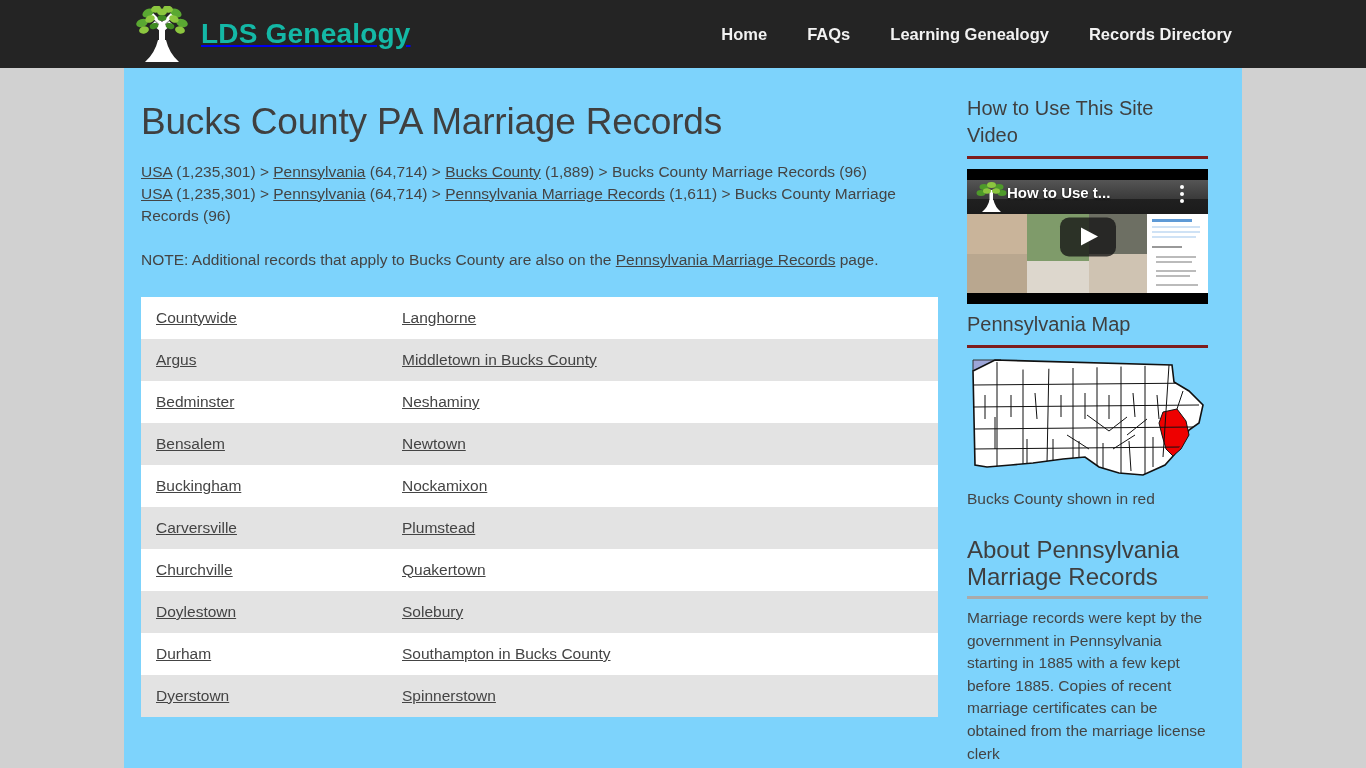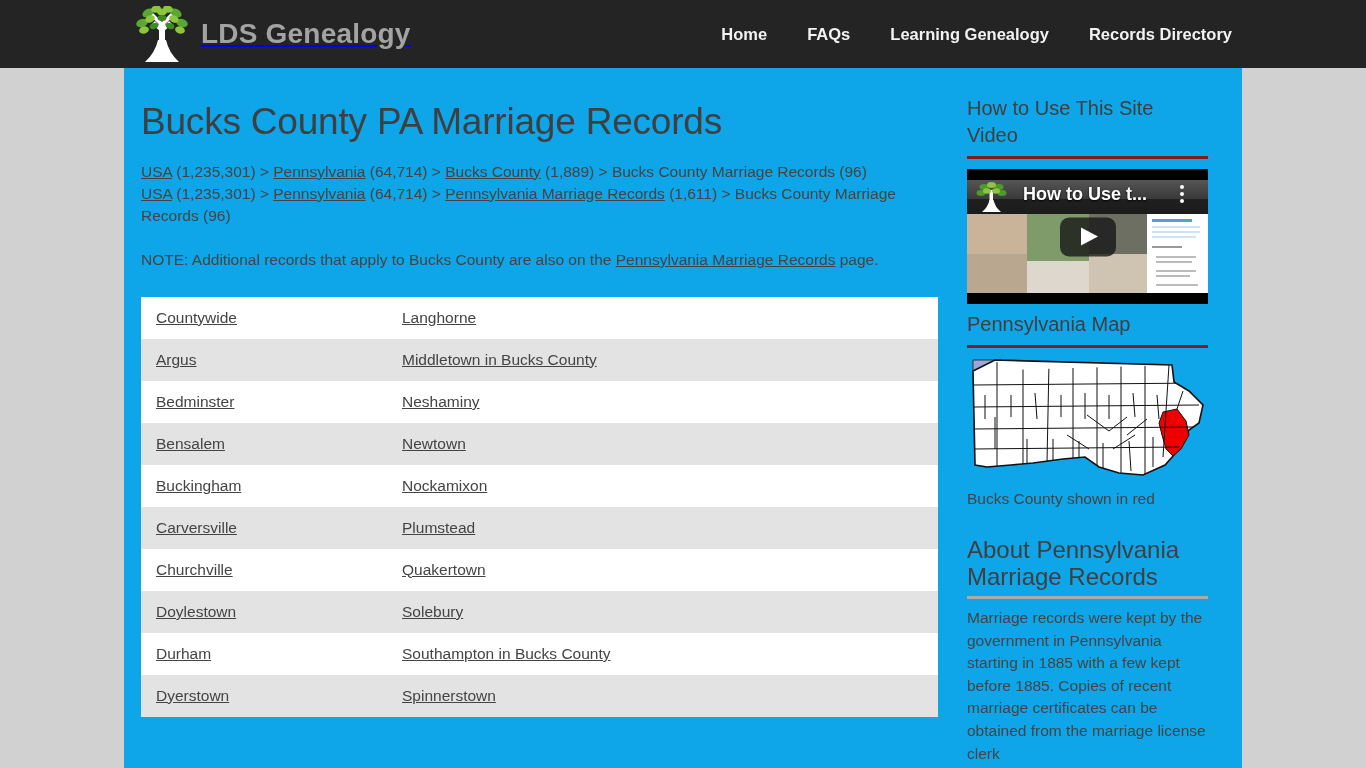--- a/index.html
+++ b/index.html
@@ -20,21 +20,21 @@
     display: flex; align-items: center;
     z-index: 20;
   }
   .brand {
     position: absolute; left: 131px; top: 6px;
     display: flex; align-items: center; gap: 8px;
     height: 56px;
   }
   .brand-logo { width: 62px; height: 56px; display:block; }
   .brand-name {
-    color: #a3a3a3;
+    color: #14b8a6;
     font-size: 28px;
     font-weight: bold;
     letter-spacing: .2px;
     white-space: nowrap;
   }
   .mainnav {
     position: absolute; right: 114px; top: 0;
     height: 68px;
     display: flex; align-items: center; gap: 0px;
   }
@@ -44,21 +44,21 @@
     font-size: 16.5px;
     font-weight: bold;
     padding: 0 20px;
     white-space: nowrap;
   }
 
   
   .page {
     position: absolute; top: 68px; left: 124px;
     width: 1118px; height: 700px;
-    background: #0ea5e9;
+    background: #7dd3fc;
     overflow: hidden;
   }
 
   .content {
     position: absolute; left: 17px; top: 0;
     width: 800px;
   }
 
   h1.page-title {
     margin: 34px 0 18px 0;
@@ -139,22 +139,22 @@
     width: 241px; height: 113px;
     background: #ffffff;
     overflow: hidden;
   }
   .vid-chrome {
     position: absolute; left: 0; top: 0;
     width: 241px; height: 34px;
     background: linear-gradient(#555, #3a3a3a 55%, #202020 56%, #1b1b1b);
   }
   .vid-title {
-    position: absolute; left: 56px; top: 4px;
-    color: #fff; font-size: 18px; font-weight: bold;
+    position: absolute; left: 40px; top: 4px;
+    color: #fff; font-size: 15px; font-weight: bold;
     text-shadow: 0 1px 2px #000;
     white-space: nowrap;
   }
   .vid-kebab {
     position: absolute; right: 24px; top: 5px;
     width: 4px;
   }
   .vid-kebab i {
     display:block; width:4px;height:4px;border-radius:50%;
     background:#fff; margin-bottom:3px;

